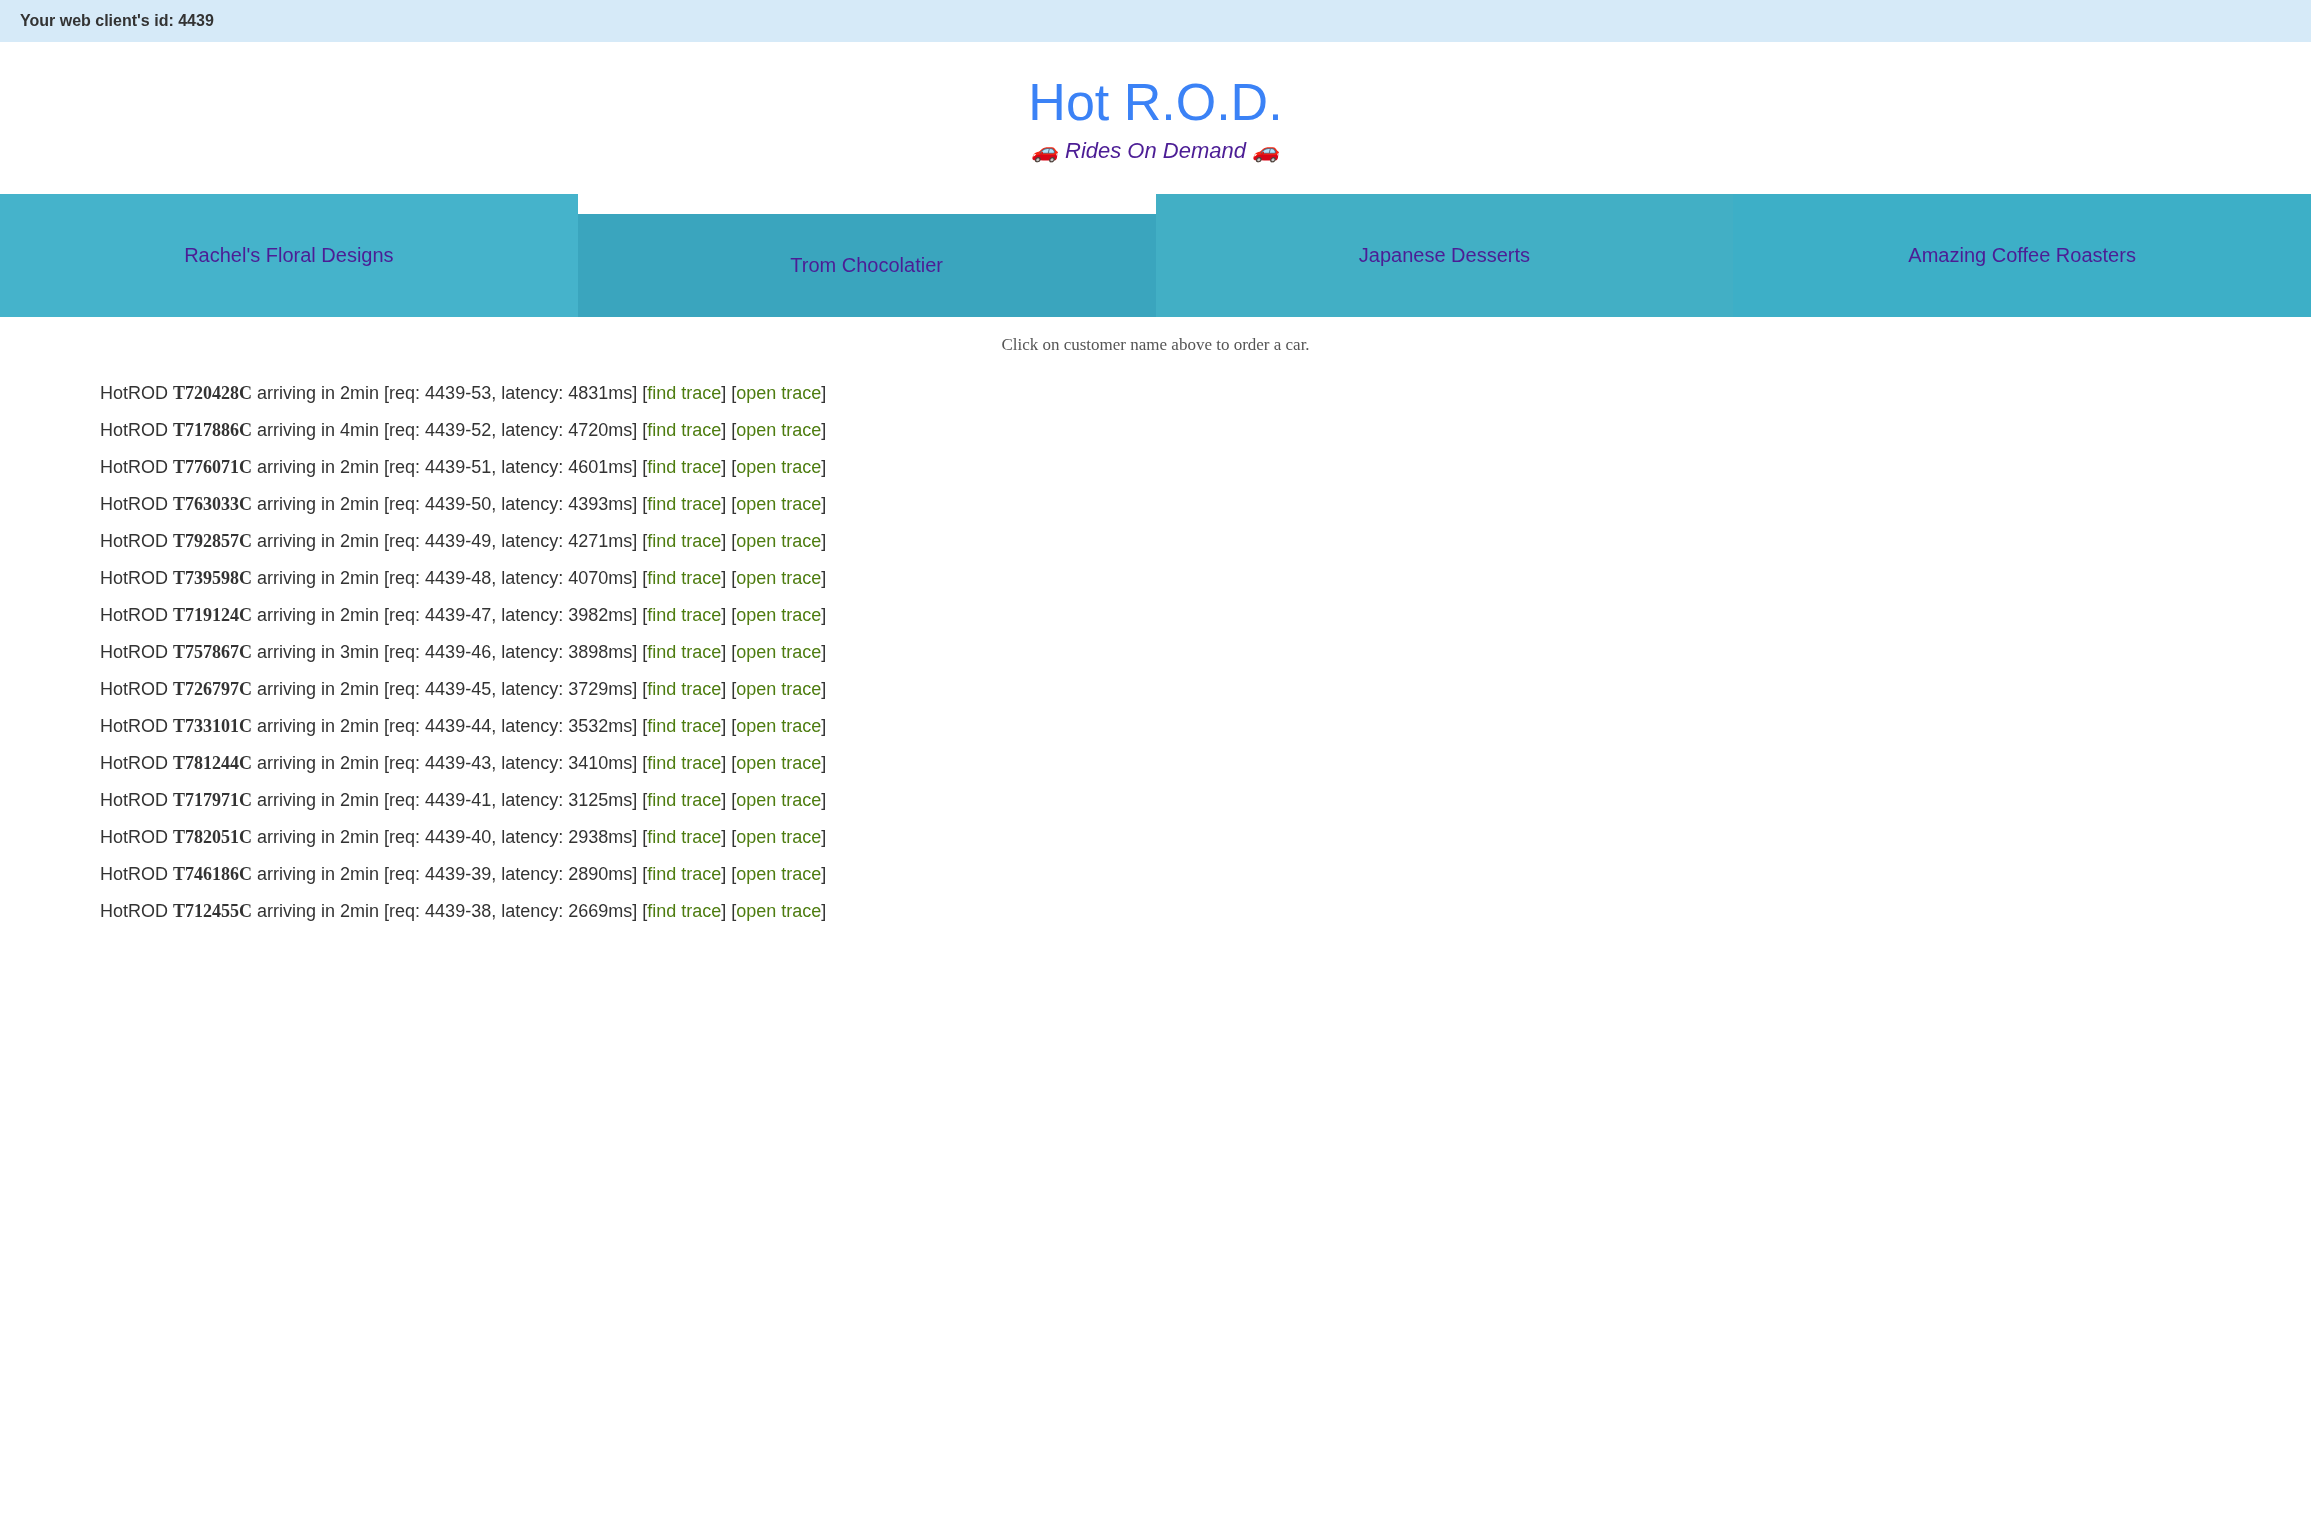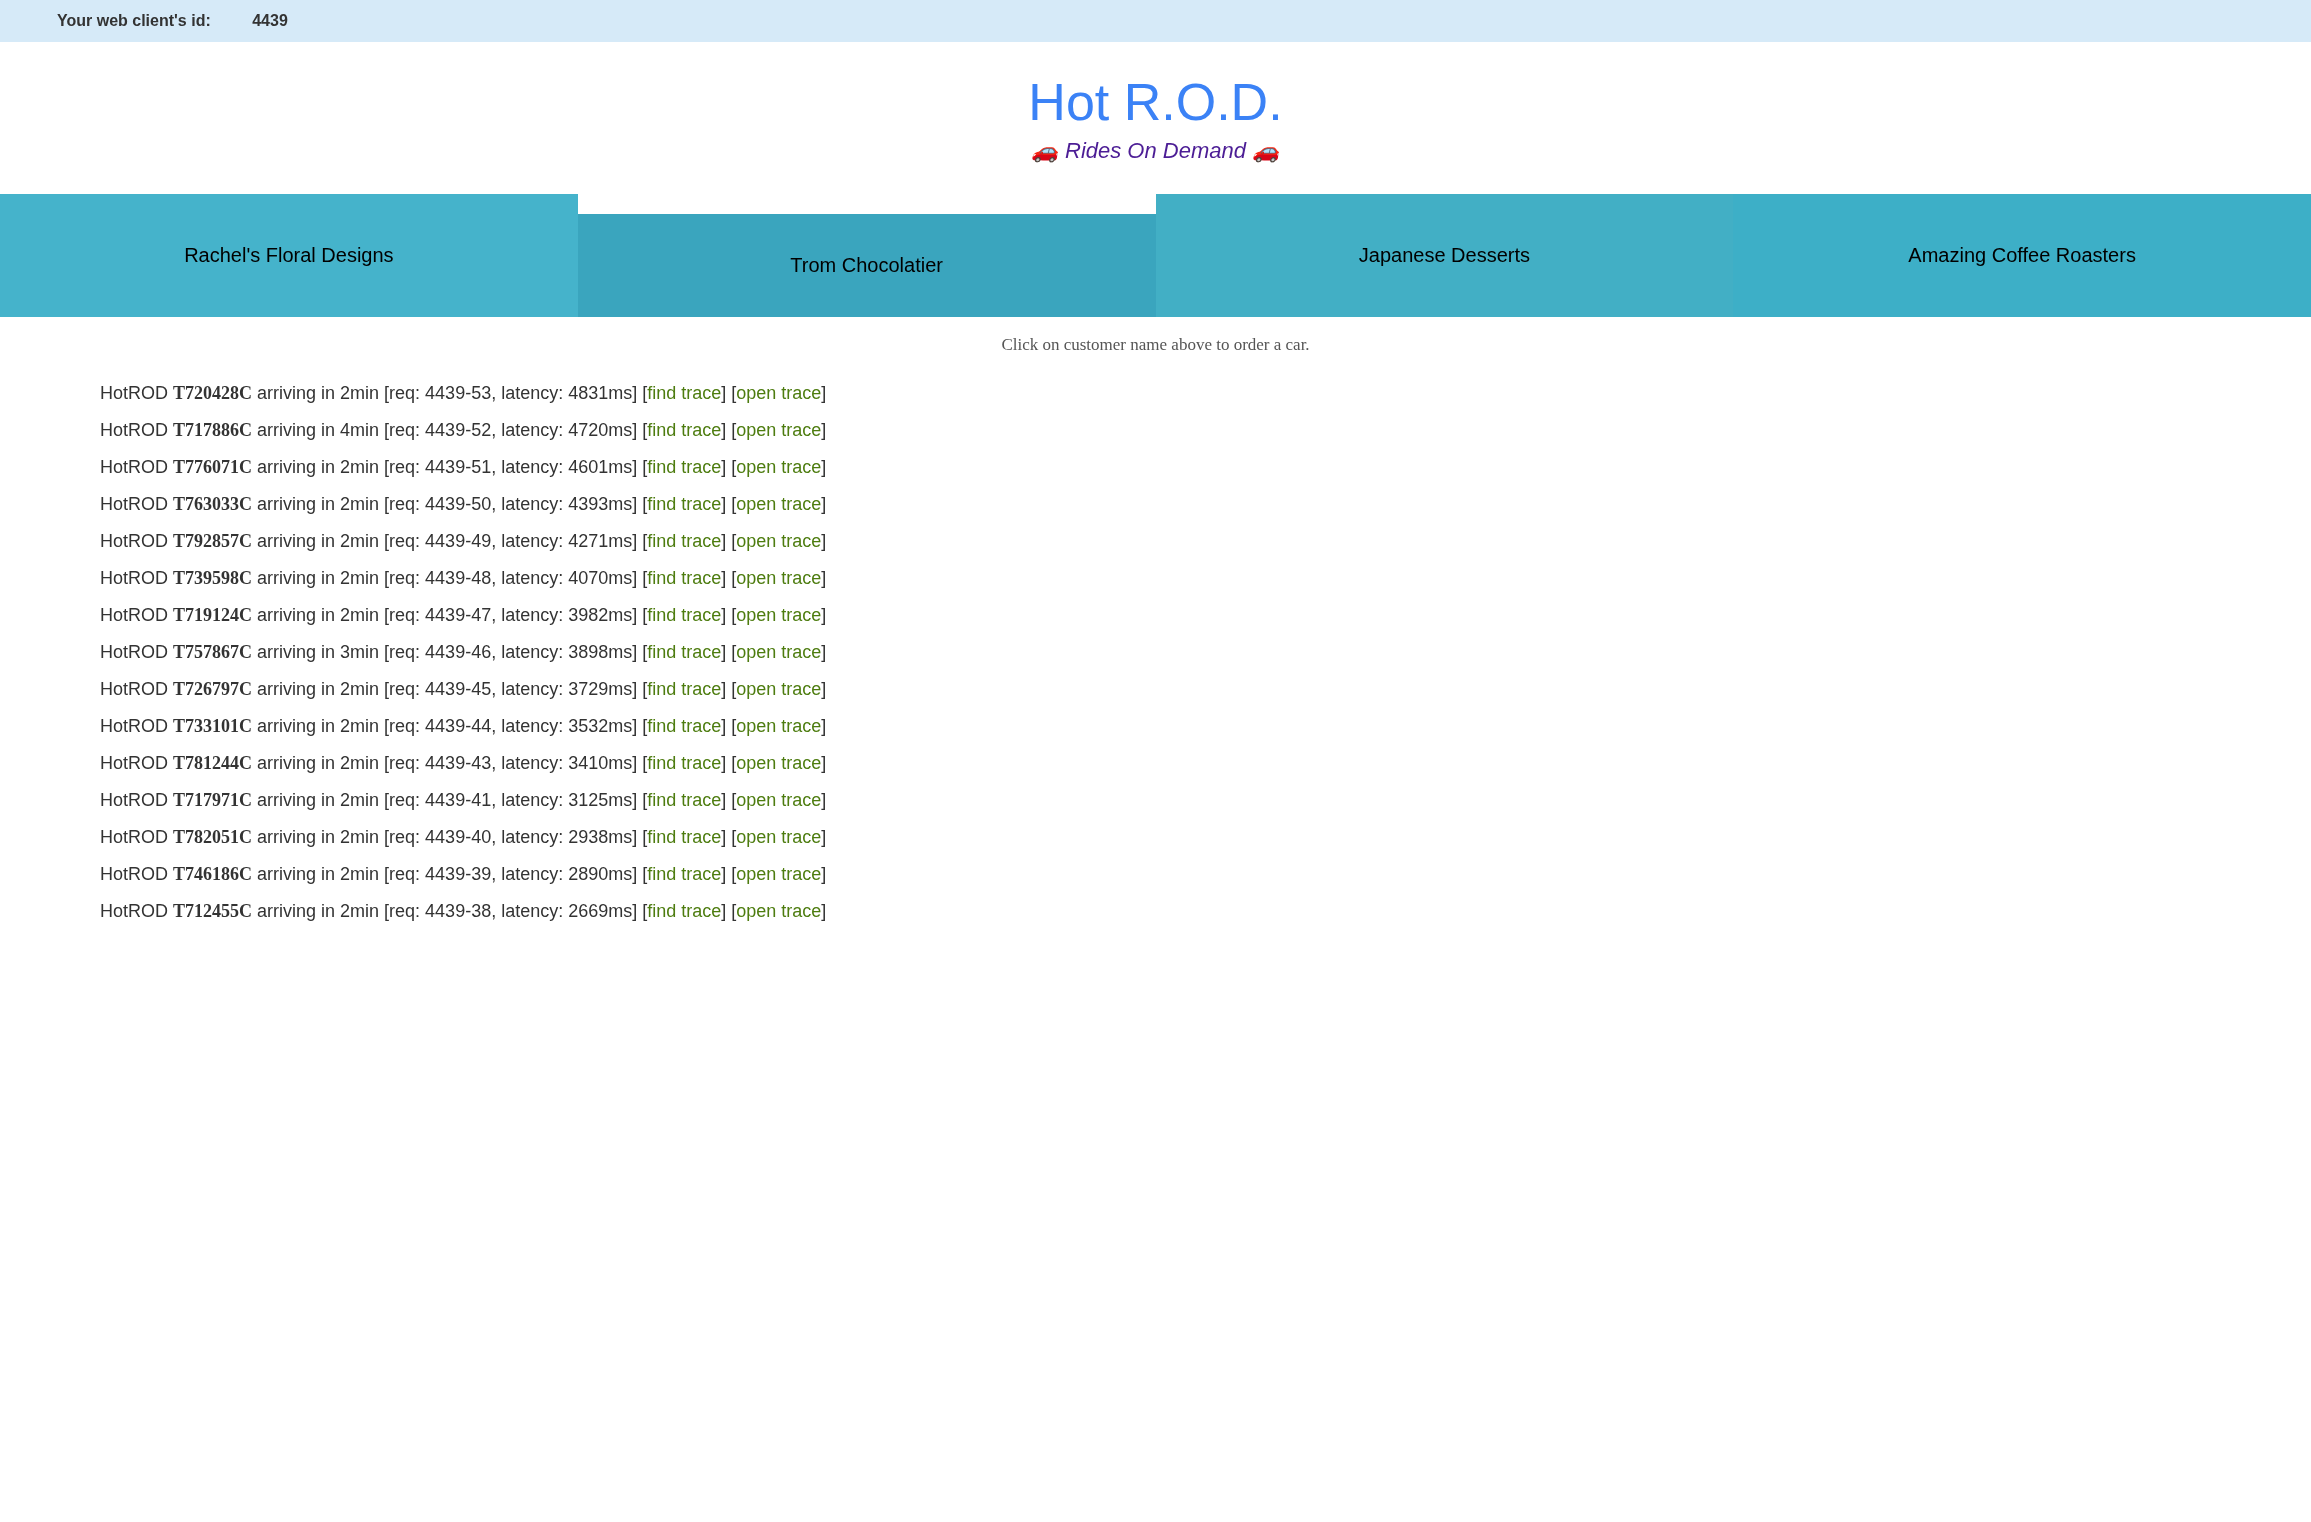--- a/index.html
+++ b/index.html
@@ -9,21 +9,20 @@
       color: #333;
     }
     .client-id-bar {
       background: #d6eaf8;
       padding: 12px 20px;
       font-size: 16px;
       color: #333;
     }
     .client-id-bar span {
       font-weight: bold;
-      margin-left: 37px;
     }
     .header {
       text-align: center;
       padding: 30px 20px 10px;
     }
     .header h1 {
       font-size: 52px;
       font-weight: 400;
       color: #3b82f6;
     }
@@ -34,21 +33,21 @@
       margin-top: 6px;
     }
     .customers-grid {
       display: grid;
       grid-template-columns: repeat(4, 1fr);
       gap: 0;
       margin-top: 20px;
     }
     .customer-btn {
       background: #45b3cb;
-      color: #000000;
+      color: #4c1d95;
       border: none;
       padding: 40px 20px;
       font-size: 20px;
       cursor: pointer;
       text-align: center;
       transition: background 0.2s;
     }
     .customer-btn:nth-child(2) {
       background: #3aa5be;
       margin-top: 20px;

